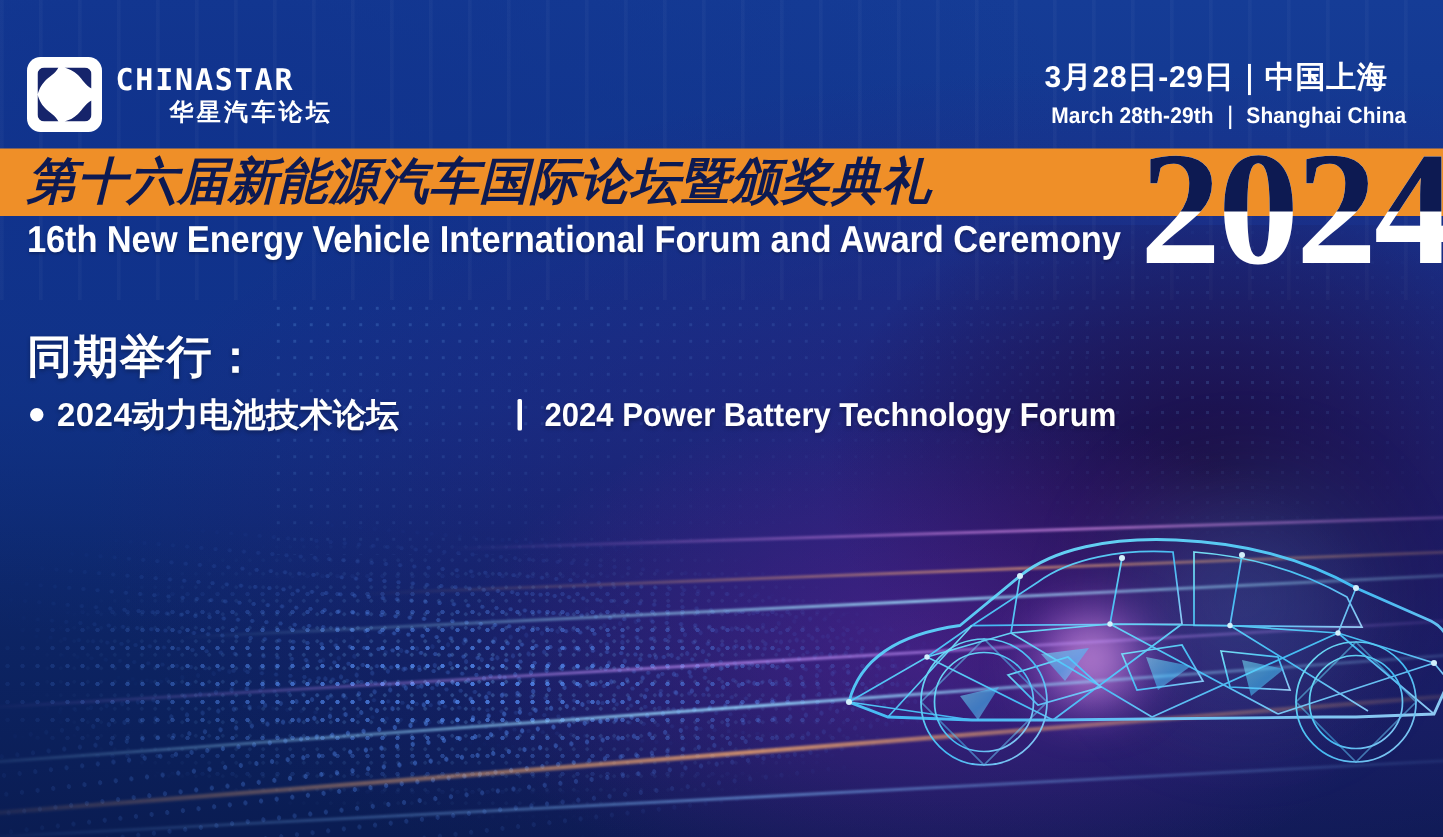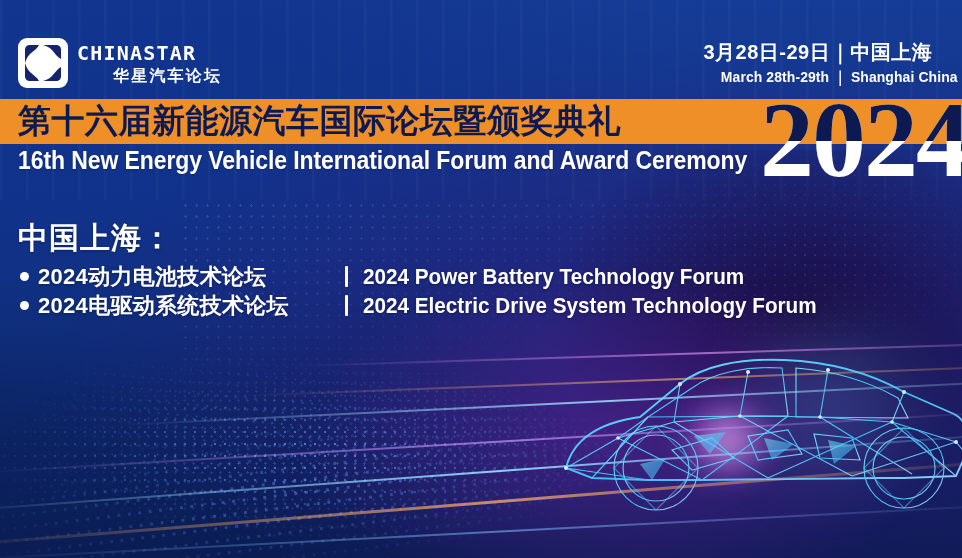--- a/index.html
+++ b/index.html
@@ -67,32 +67,32 @@
   .header{position:absolute;left:0;top:0;width:962px;height:99px;}
   .logo-wrap{position:absolute;left:18px;top:38px;display:flex;align-items:center;gap:9px;}
   .emblem{width:50px;height:50px;border-radius:9px;background:#fff;position:relative;
     display:flex;align-items:center;justify-content:center;}
   .emblem svg{display:block;}
   .logo-text{display:flex;flex-direction:column;justify-content:center;line-height:1;}
   .logo-en{font-family:"DejaVu Sans Mono",monospace;font-weight:bold;font-size:20px;
     color:#fff;letter-spacing:1.2px;}
   .logo-cn{font-size:16px;font-weight:bold;color:#fff;letter-spacing:2.2px;margin-top:5px;margin-left:36px;}
 
-  .datebox{position:absolute;right:4px;top:40px;text-align:left;}
+  .datebox{position:absolute;right:24px;top:40px;text-align:center;}
   .date-cn{font-size:20px;font-weight:bold;color:#fff;letter-spacing:.5px;line-height:1.25;
     font-family:"Liberation Sans",sans-serif;}
   .date-en{font-size:15px;font-weight:bold;color:#fff;letter-spacing:.1px;margin-top:3px;
     font-family:"Liberation Sans Narrow","Liberation Sans",sans-serif;transform:scaleX(.93);
     transform-origin:right center;}
 
   
   .band{position:absolute;left:0;top:99px;width:962px;height:45px;background:#ef8f28;}
   .band-title{position:absolute;left:18px;top:99px;height:45px;display:flex;align-items:center;
     font-size:33px;font-weight:bold;color:#0d1a52;letter-spacing:.5px;z-index:3;
-    font-family:"Liberation Sans",sans-serif;white-space:nowrap;}
+    font-family:"Liberation Sans",sans-serif;white-space:nowrap;font-style:italic;}
 
   .subtitle{position:absolute;left:18px;top:146px;font-size:25px;font-weight:bold;color:#fff;
     letter-spacing:-.1px;white-space:nowrap;z-index:3;
     font-family:"Liberation Sans Narrow","Liberation Sans",sans-serif;transform:scaleX(.92);
     transform-origin:left center;text-shadow:0 1px 2px rgba(0,0,0,.25);}
 
   
   .year{position:absolute;right:-6px;top:86px;font-family:"Liberation Serif",serif;
     font-weight:bold;font-size:108px;line-height:1;letter-spacing:-2px;z-index:4;
     color:#fff;}
@@ -236,34 +236,26 @@
 
   <div class="band"></div>
   <div class="band-title">第十六届新能源汽车国际论坛暨颁奖典礼</div>
   <div class="subtitle">16th New Energy Vehicle International Forum and Award Ceremony</div>
 
   <div class="year">
     <span class="yr-bot">2024</span>
     <span class="yr-top">2024</span>
   </div>
 
-  <div class="concurrent">中国上海：</div>
+  <div class="concurrent">同期举行：</div>
 
   <div class="forums">
     <div class="forum-row">
       <span class="bullet"></span>
       <span class="f-slot">
         <span class="f-cn">2024动力电池技术论坛</span>
       </span>
       <span class="divider"></span>
       <span class="f-en">2024 Power Battery Technology Forum</span>
     </div>
-    <div class="forum-row">
-      <span class="bullet"></span>
-      <span class="f-slot">
-        <span class="f-cn">2024电驱动系统技术论坛</span>
-      </span>
-      <span class="divider"></span>
-      <span class="f-en">2024 Electric Drive System Technology Forum</span>
-    </div>
   </div>
 
 </div>
 
 </body></html>

